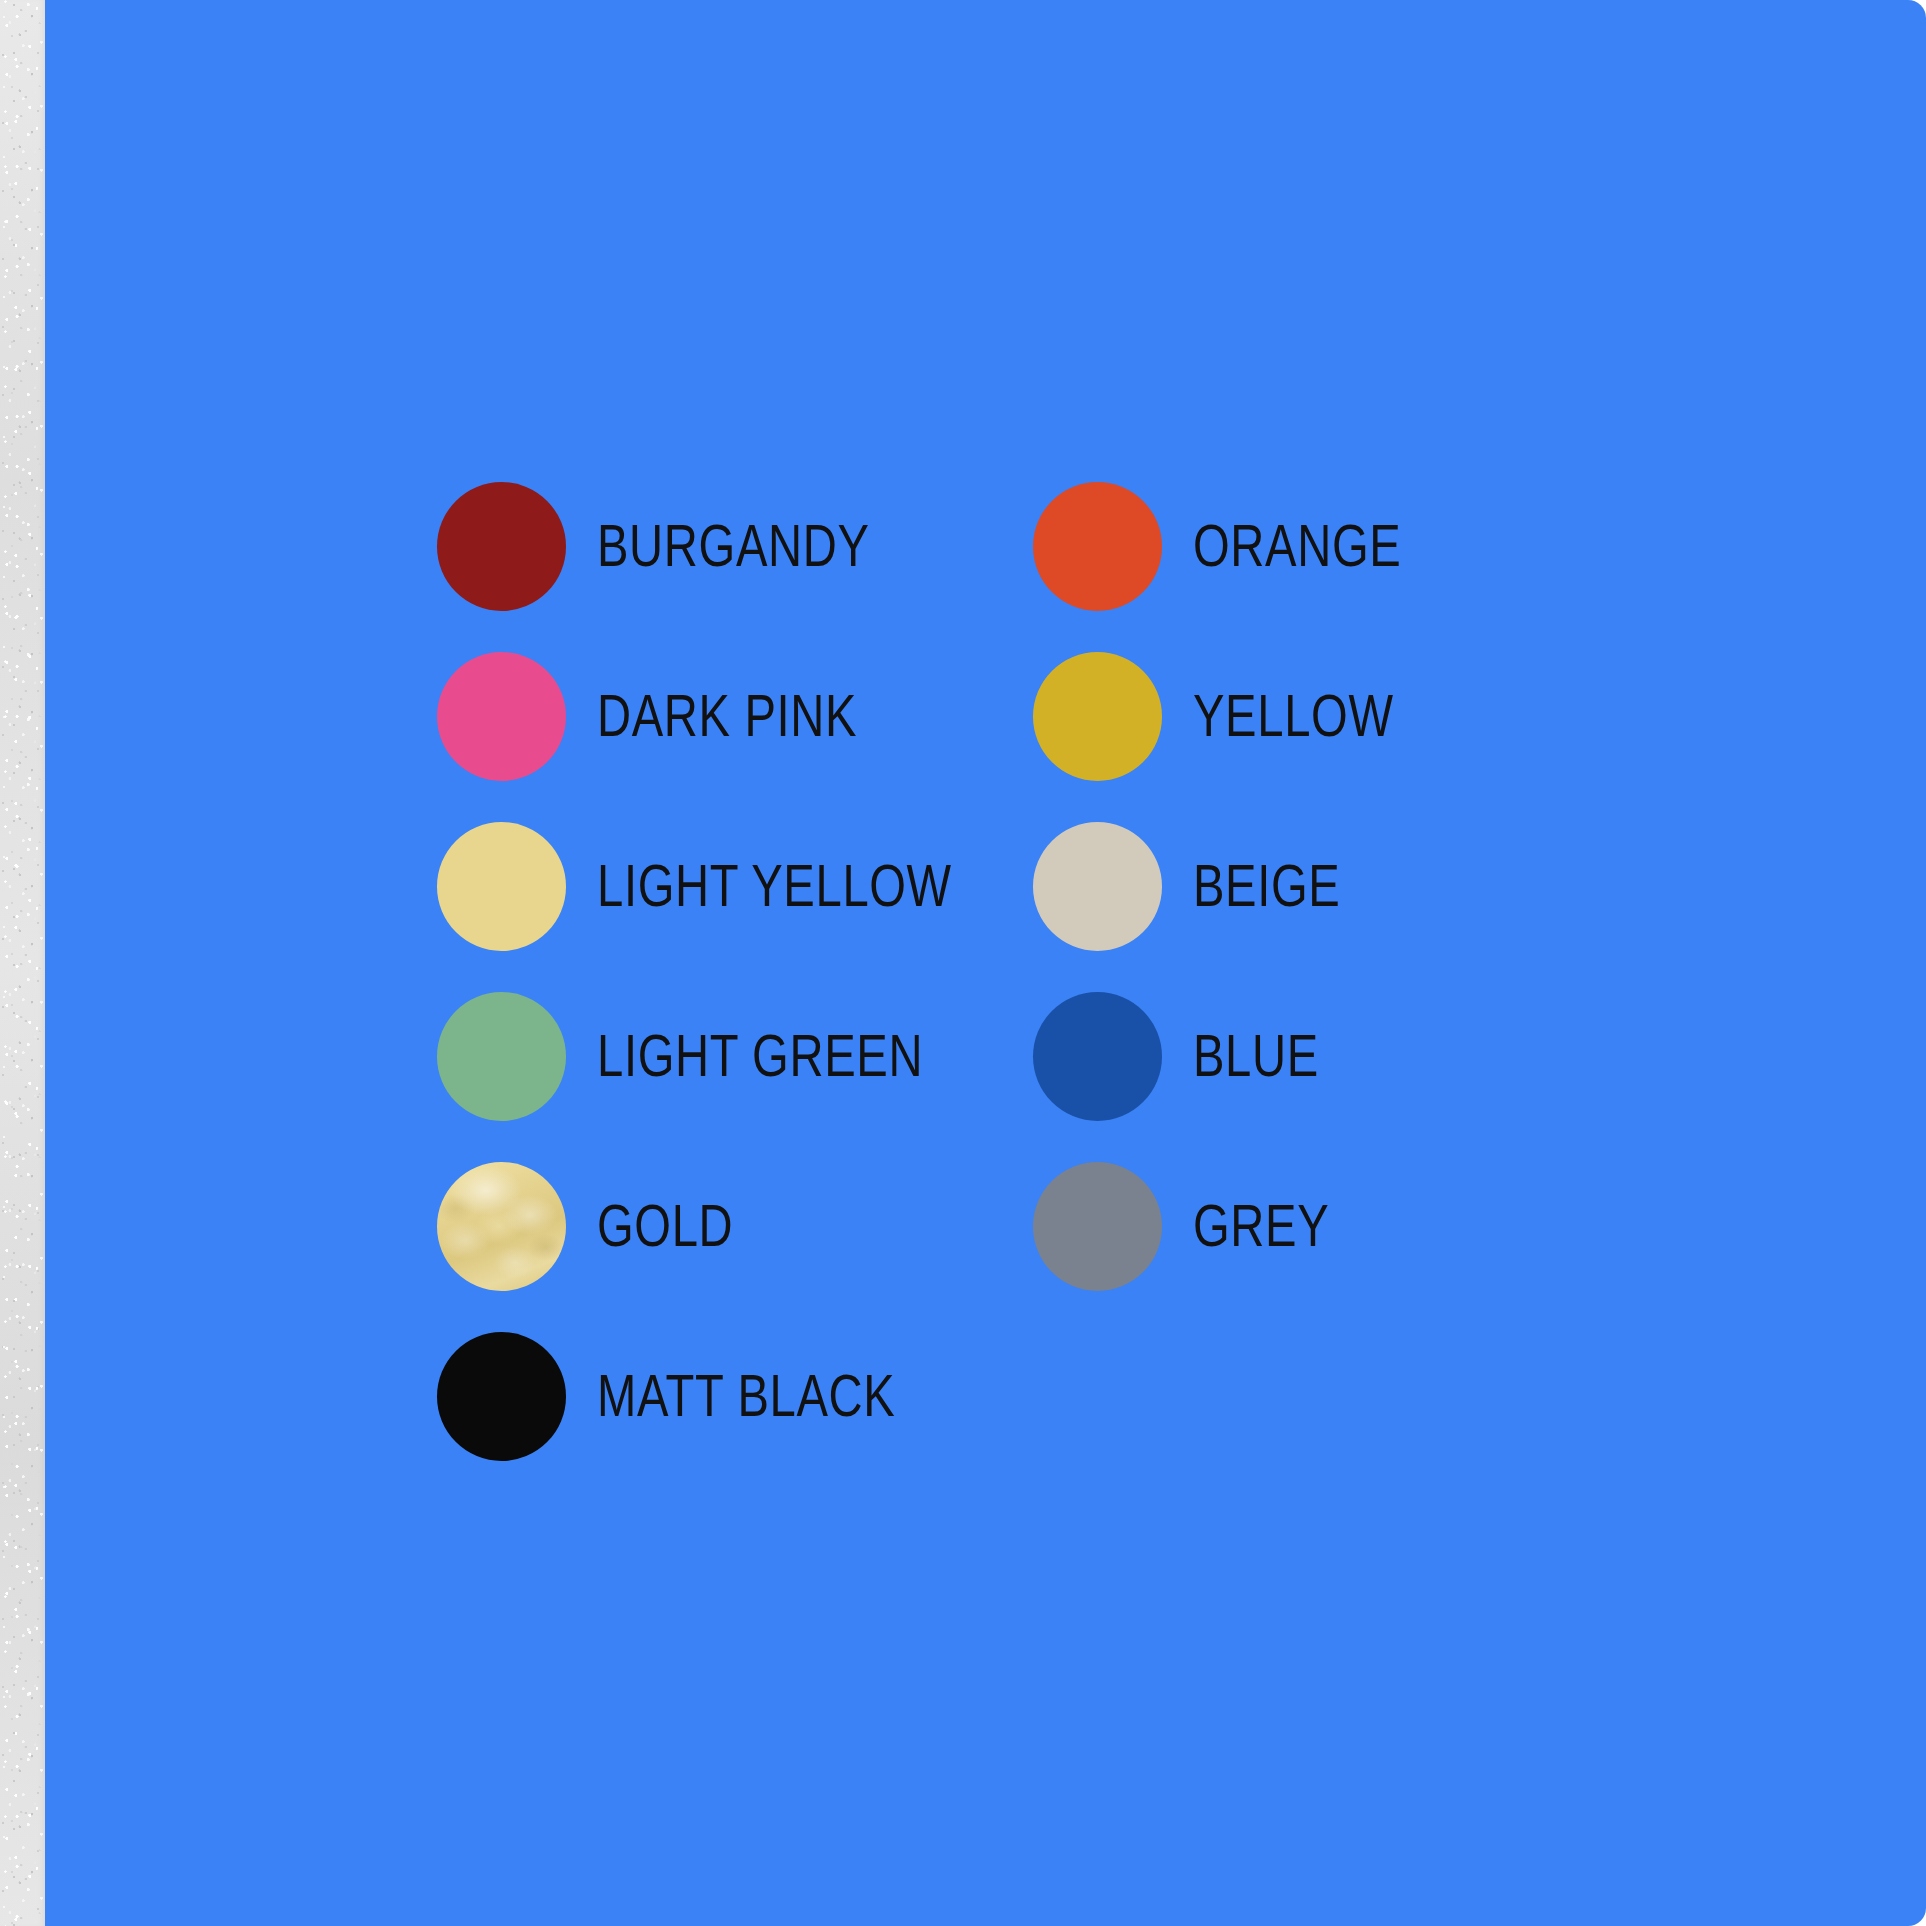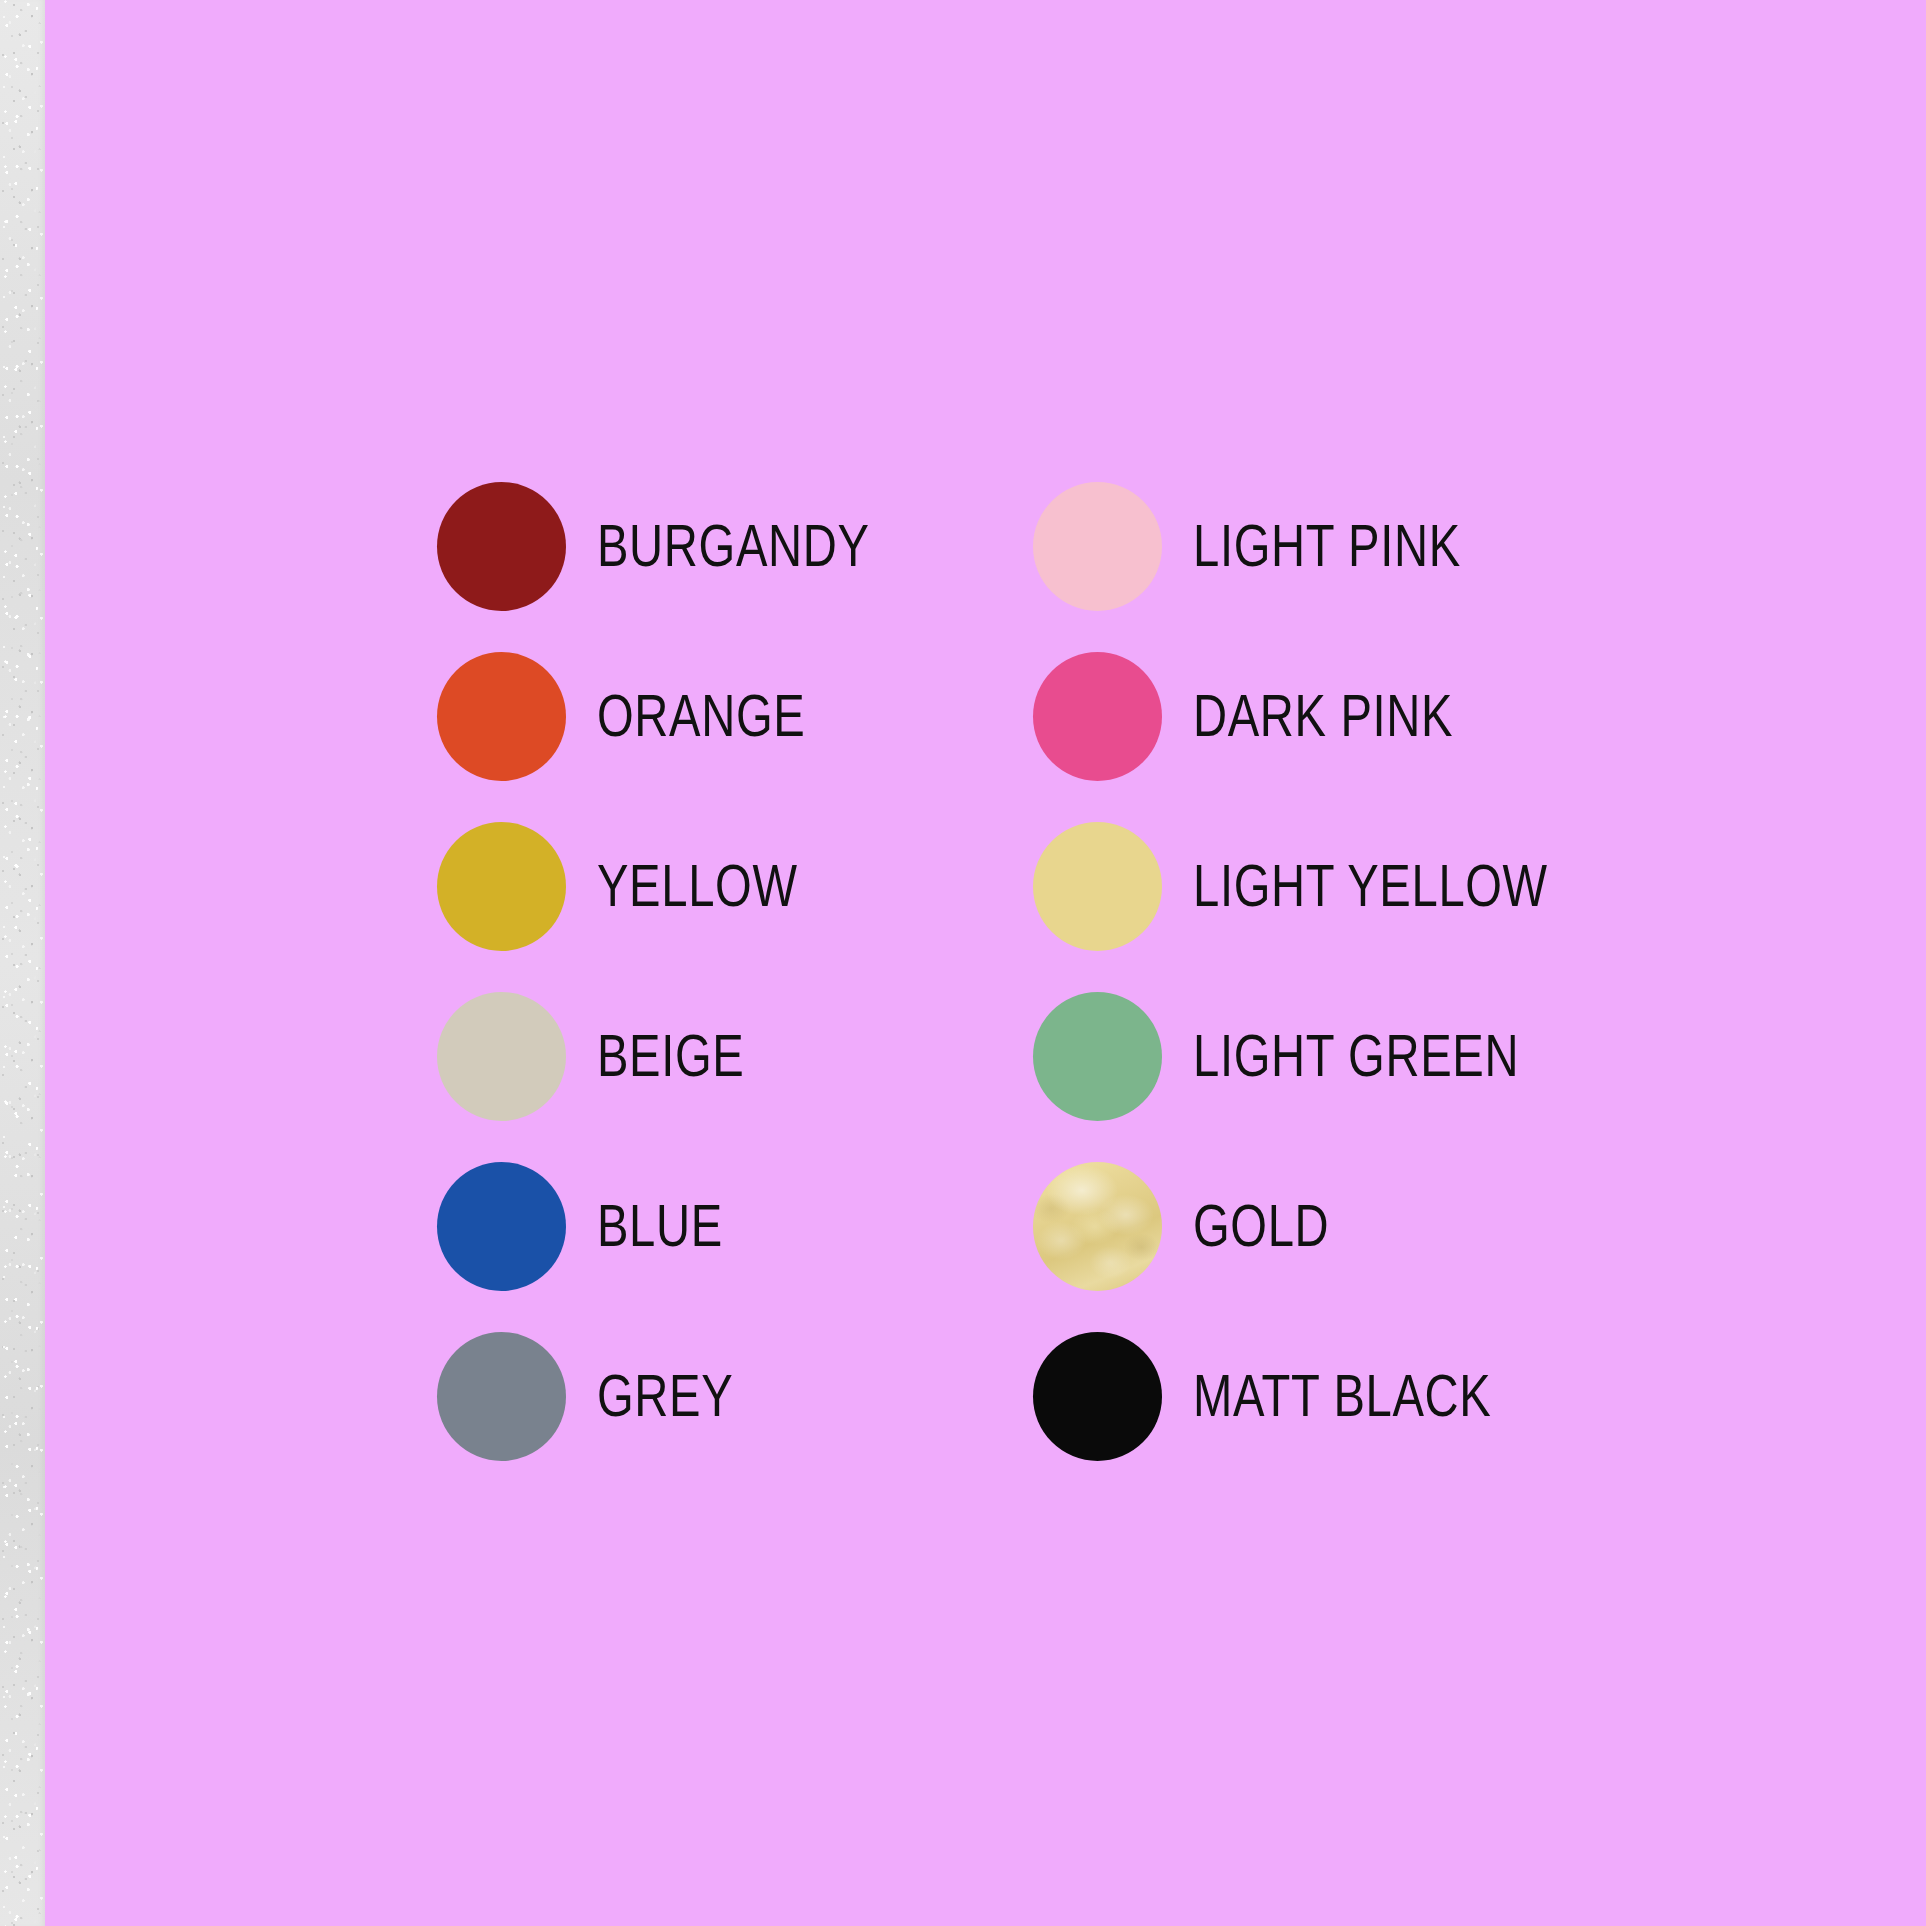--- a/index.html
+++ b/index.html
@@ -12,21 +12,22 @@
     height: 1926px;
     position: relative;
     overflow: hidden;
     font-family: "Liberation Sans", "DejaVu Sans", sans-serif;
   }
 
   
   #page {
     position: absolute;
     inset: 0;
-    background: #f0abfc;
+    background: #3b82f6;
+    border-radius: 18px;
   }
 
   
   #texture-strip {
     position: absolute;
     left: 0;
     top: 0;
     width: 45px;
     height: 1926px;
     background-color: #e4e4e4;
@@ -119,24 +120,20 @@
 
   <div id="texture-strip"></div>
 
   <div id="swatch-grid">
 
     <div class="swatch-row">
       <div class="swatch-dot" style="background: rgb(142, 26, 26);"></div>
       <div class="swatch-label">BURGANDY</div>
     </div>
 
-    <div class="swatch-row">
-      <div class="swatch-dot" style="background: rgb(247, 192, 207);"></div>
-      <div class="swatch-label">LIGHT PINK</div>
-    </div>
 
     <div class="swatch-row">
       <div class="swatch-dot" style="background: rgb(221, 74, 37);"></div>
       <div class="swatch-label">ORANGE</div>
     </div>
 
     <div class="swatch-row">
       <div class="swatch-dot" style="background: rgb(232, 76, 143);"></div>
       <div class="swatch-label">DARK PINK</div>
     </div>

